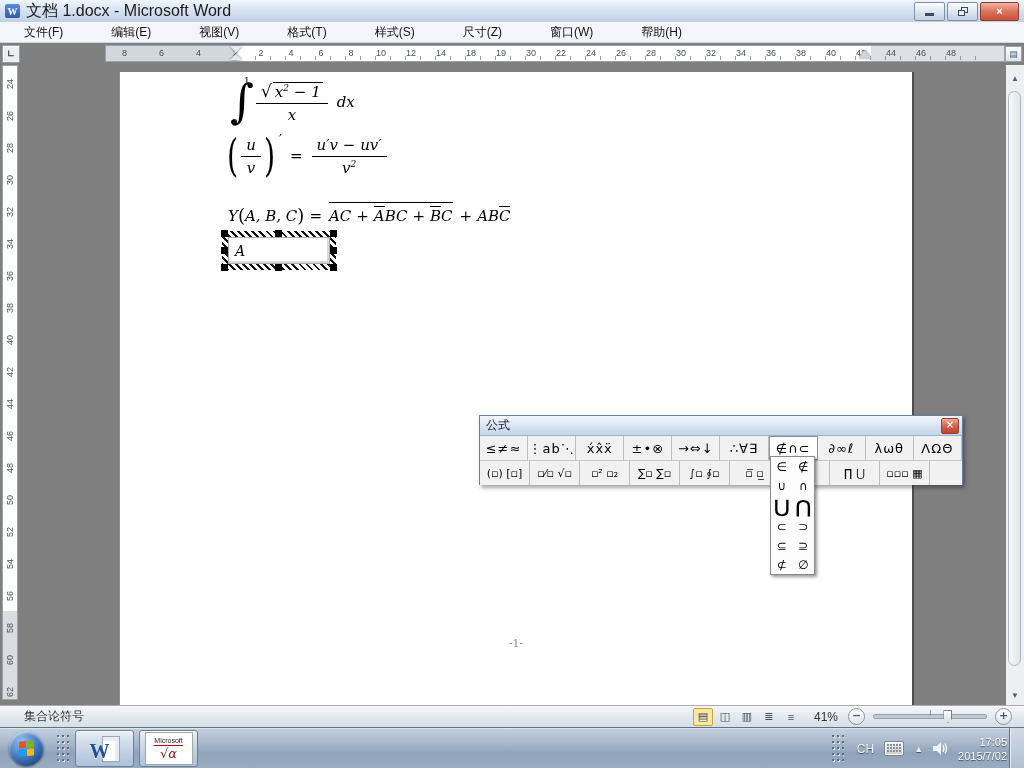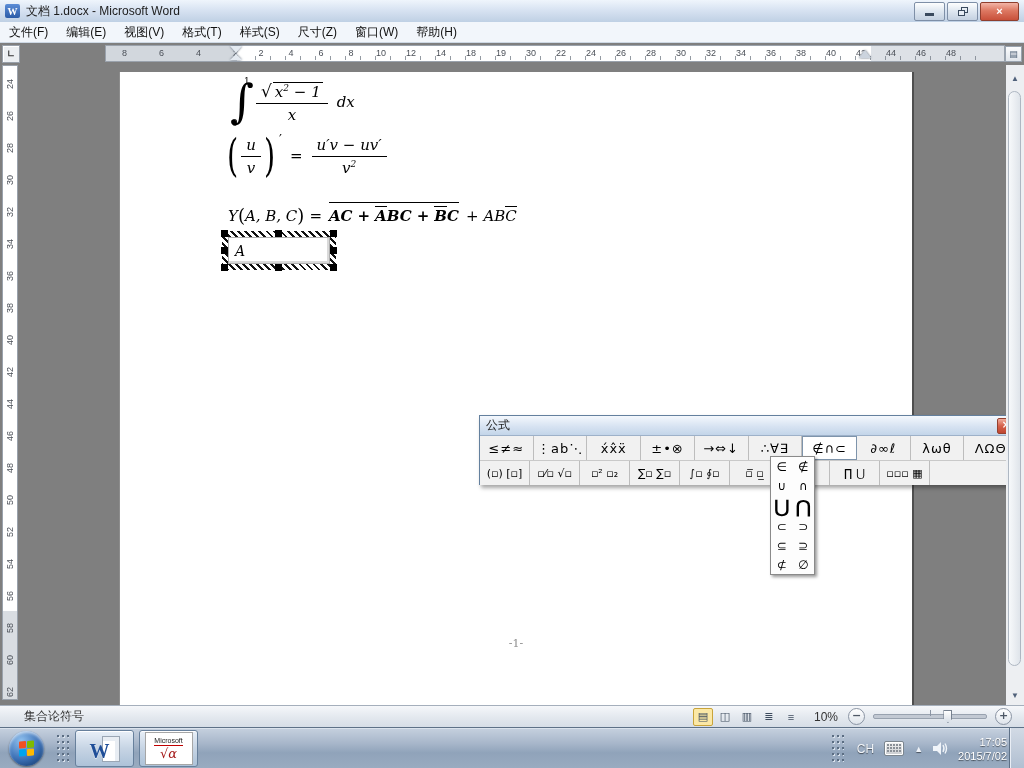--- a/index.html
+++ b/index.html
@@ -6,34 +6,34 @@
   body{width:1024px;height:768px;position:relative;overflow:hidden;background:#7f7f7f;
        font-family:"Liberation Sans","DejaVu Sans",sans-serif;-webkit-font-smoothing:antialiased;}
 
   
   .titlebar{position:absolute;top:0;left:0;width:1024px;height:22px;
     background:linear-gradient(#eff5fc,#d8e3f2 45%,#bfd0e4);border-bottom:1px solid #96abc7;
     display:flex;align-items:center;}
   .w-icon{width:15px;height:14px;margin:0 6px 0 5px;border-radius:2px;color:#fff;
     background:linear-gradient(#5b8cd6,#2c5ca8);font:bold 10px "Liberation Serif",serif;
     display:flex;align-items:center;justify-content:center;}
-  .title-text{font-size:12px;color:#1c1c1c;}
+  .title-text{font-size:16px;color:#1c1c1c;}
   .winbtns{margin-left:auto;display:flex;gap:2px;padding-right:5px;}
   .winbtn{width:29px;height:17px;border:1px solid #7e8fa7;border-radius:2px;
     background:linear-gradient(#fdfefe,#dde6f0 50%,#c4d1e1);display:flex;align-items:center;justify-content:center;color:#333;}
   .winbtn.close{width:37px;background:linear-gradient(#f2b4a6,#dd7862 45%,#c8503a);border-color:#8f3e2d;color:#fff;font-size:11px;font-weight:bold;}
   .min-glyph{width:9px;height:3px;background:#3a4a5e;margin-top:6px;}
   .restore-glyph{position:relative;width:10px;height:9px;}
   .restore-glyph::before{content:"";position:absolute;right:0;top:0;width:5px;height:4px;border:1px solid #3a4a5e;}
   .restore-glyph::after{content:"";position:absolute;left:0;bottom:0;width:5px;height:4px;border:1px solid #3a4a5e;background:#e8eef6;}
 
   
   .menubar{position:absolute;top:22px;left:0;width:1024px;height:20px;background:#f2f6fb;
     border-bottom:1px solid #cdd8e4;display:flex;align-items:center;font-size:12px;color:#111;}
-  .menu-item{padding:2px 9px;cursor:default;}
+  .menu-item{padding:2px 24px;cursor:default;}
 
   
   .tab-selector{position:absolute;left:2px;top:45px;width:16px;height:16px;background:#eceff2;
     border:1px solid #98a0aa;box-shadow:inset 1px 1px 0 #fff;display:flex;align-items:center;justify-content:center;
     font:bold 9px "DejaVu Sans",sans-serif;color:#333;}
   .h-ruler{position:absolute;left:105px;top:45px;width:900px;height:17px;background:#d2d7dd;border:1px solid #9aa2ac;box-sizing:border-box;}
   .h-white{position:absolute;left:131px;top:0;width:634px;height:15px;background:#fff;}
   .h-gray-right{position:absolute;left:765px;top:0;width:133px;height:15px;background:#dde1e6;}
   .h-nums{position:absolute;top:2px;display:flex;font-size:9px;color:#4a4f57;}
   .h-nums span{display:inline-block;text-align:center;}
@@ -67,39 +67,39 @@
   .int-lo{position:absolute;bottom:0px;left:2px;font-size:9px;font-style:normal;}
   .rad-sign{font-style:normal;font-size:17px;margin-right:1px;}
   .radicand{border-top:1px solid #000;padding:0 2px;}
   .dx{margin-left:9px;font-size:15px;}
   .eq2{left:104px;top:62px;display:flex;align-items:center;}
   .big-paren{font-size:44px;font-weight:200;font-style:normal;transform:scaleX(.65);line-height:1;}
   .prime-sup{font-size:13px;position:relative;top:-17px;left:1px;font-style:normal;}
   .eq-equals{margin:0 9px;font-style:normal;font-size:15px;}
   .eq3{left:108px;top:130px;display:flex;align-items:flex-end;font-size:15px;white-space:nowrap;}
   .eq3 .paren{font-size:18px;font-style:normal;position:relative;top:1px;}
-  .overgroup{border-top:1px solid #000;padding-top:3px;margin:0 2px;display:inline-flex;align-items:center;font-weight:bold;}
+  .overgroup{border-top:1px solid #000;padding-top:3px;margin:0 2px;display:inline-flex;align-items:center;}
   .bar-l{border-top:1px solid #000;}
   .op{margin:0 5px;font-style:normal;}
 
   
   .sel-obj{position:absolute;left:102px;top:159px;width:114px;height:39px;
     background:repeating-linear-gradient(45deg,#ffffff 0 3px,#111 3px 5px);}
   .sel-inner{position:absolute;left:6px;top:6px;right:6px;bottom:6px;background:#fff;
     border:1px solid #aeaeae;box-shadow:inset -2px -2px 0 #d9d9d9;
     display:flex;align-items:center;padding-left:6px;font:italic 14px "DejaVu Serif",serif;}
   .hd{position:absolute;width:7px;height:7px;background:#000;}
   .hd.tl{left:-1px;top:-1px;} .hd.tm{left:53px;top:-1px;} .hd.tr{right:-1px;top:-1px;}
   .hd.ml{left:-1px;top:16px;} .hd.mr{right:-1px;top:16px;}
   .hd.bl{left:-1px;bottom:-1px;} .hd.bm{left:53px;bottom:-1px;} .hd.br{right:-1px;bottom:-1px;}
   .page-num{position:absolute;left:0;width:100%;top:565px;text-align:center;
     font:11px "DejaVu Serif",serif;color:#8e8e8e;}
 
   
-  .formula-win{position:absolute;left:479px;top:415px;width:540px;height:70px;
+  .formula-win{position:absolute;left:479px;top:415px;width:484px;height:70px;
     border:1px solid #64809e;background:#eef0f2;box-shadow:2px 3px 4px rgba(0,0,0,.35);box-sizing:border-box;}
   .fw-title{height:19px;background:linear-gradient(#f4f8fd,#d7e3f2 55%,#c3d5e9);
     border-bottom:1px solid #9db1c9;display:flex;align-items:center;padding:0 3px 0 6px;font-size:12px;color:#1e1e1e;}
   .fw-close{margin-left:auto;width:16px;height:14px;border:1px solid #94402f;border-radius:2px;
     background:linear-gradient(#f0ad9d,#d5604a 50%,#bf4630);color:#fff;font:bold 10px/12px "DejaVu Sans",sans-serif;text-align:center;}
   .fw-row{display:flex;height:24px;background:#f1f1f1;}
   .fw-row.r1 .fw-btn{flex:1;}
   .fw-row.r2 .fw-btn{width:50px;flex:none;}
   .fw-row + .fw-row{border-top:1px solid #c9c9c9;}
   .fw-btn{display:flex;align-items:center;justify-content:center;font-size:13px;letter-spacing:1px;
@@ -444,21 +444,21 @@
   <div class="sb-left">集合论符号</div>
   <div class="sb-right">
     <div style="display:flex;gap:2px;">
 
     <div class="view-btn active">▤</div>
         <div class="view-btn">◫</div>
         <div class="view-btn">▥</div>
         <div class="view-btn">≣</div>
         <div class="view-btn">≡</div>
       </div>
-    <span class="zoom-label">10%</span>
+    <span class="zoom-label">41%</span>
     <div class="zoom-btn"><span>−</span></div>
     <div class="zoom-track">
       <div class="zoom-tick"></div>
       <div class="zoom-thumb"></div>
     </div>
     <div class="zoom-btn"><span>+</span></div>
   </div>
 </div>
 
 <div class="taskbar">

